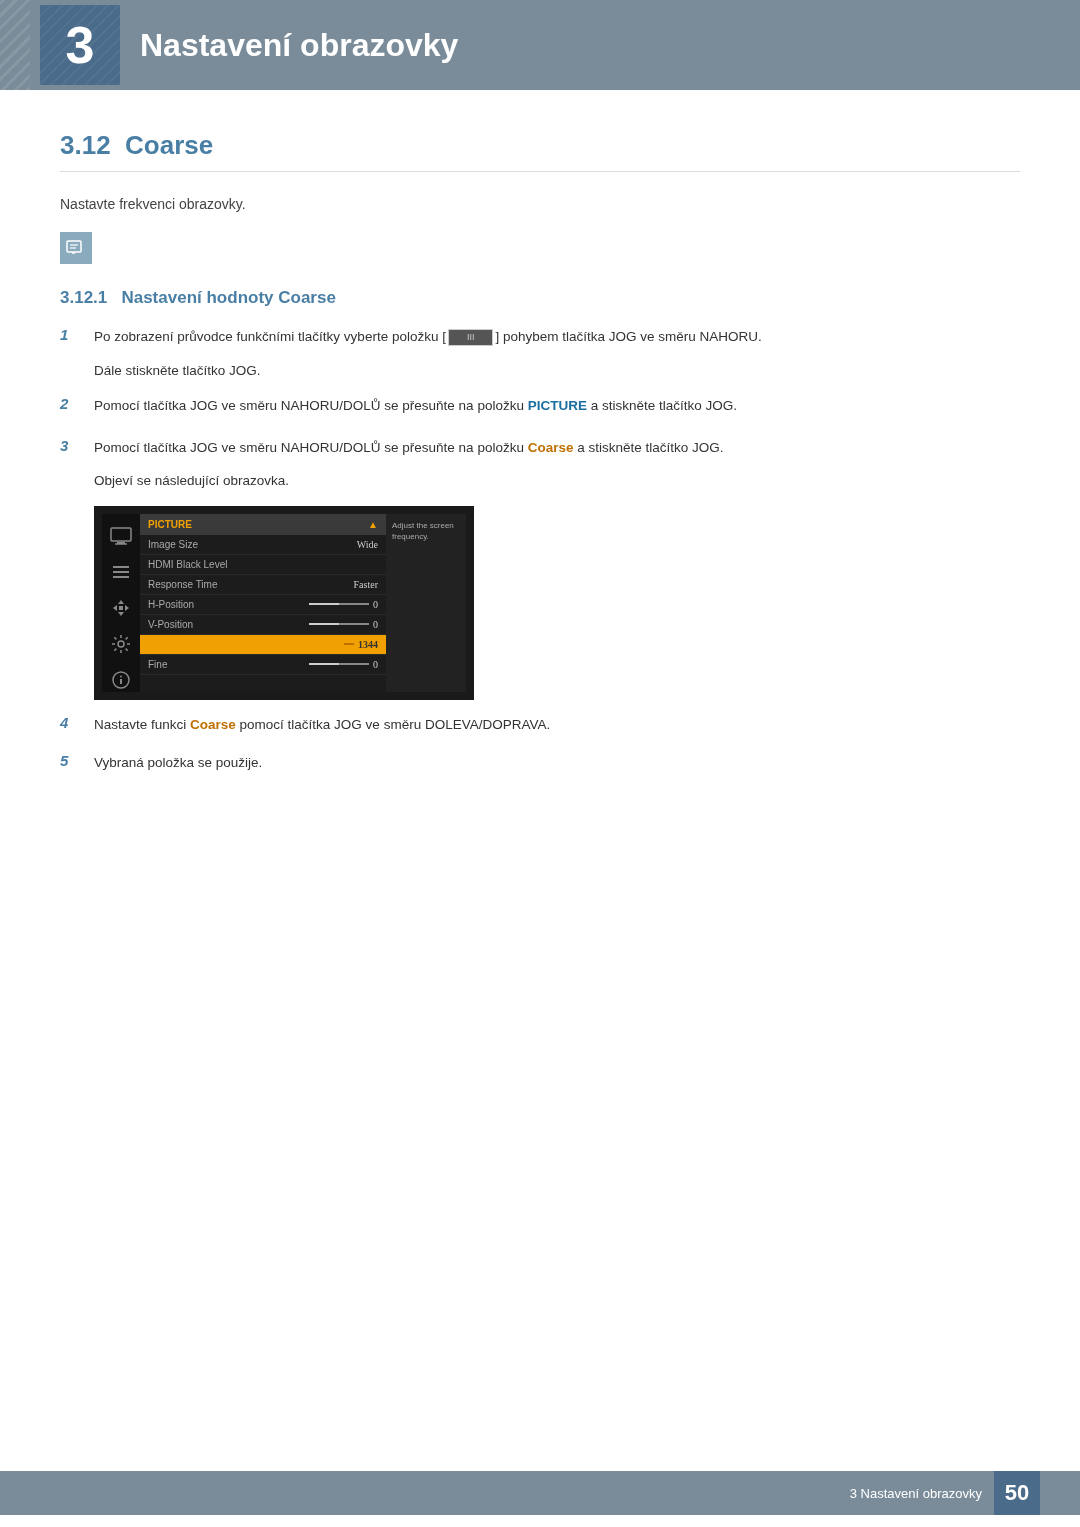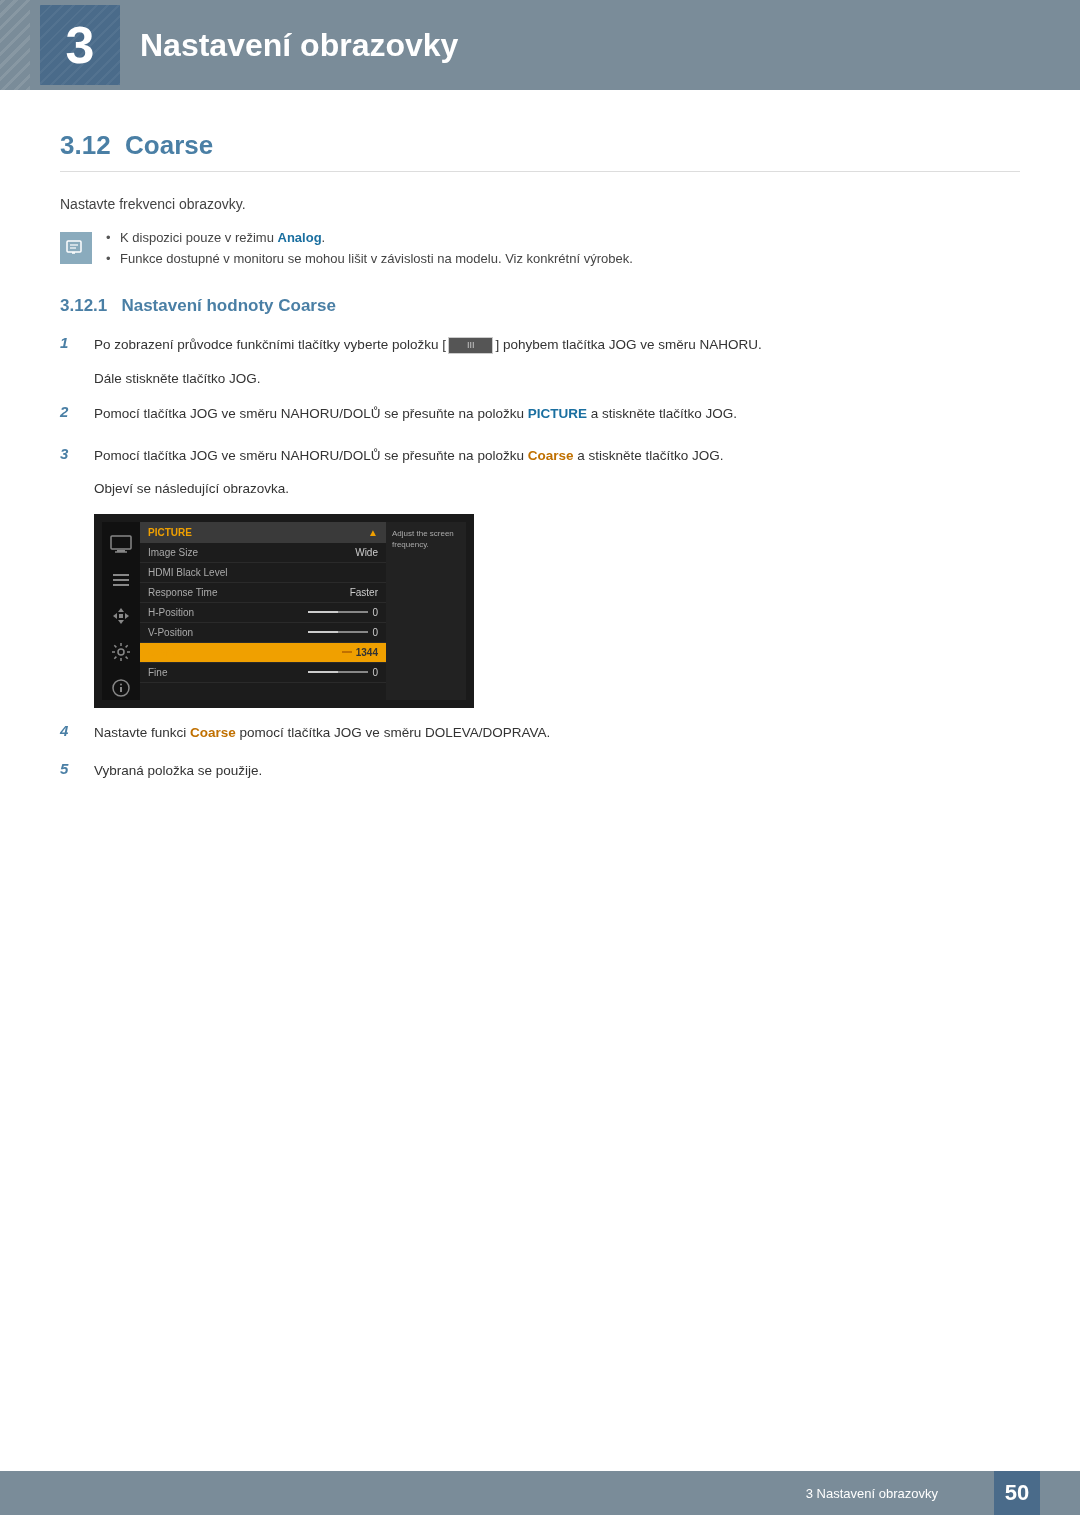--- a/index.html
+++ b/index.html
@@ -247,20 +247,21 @@
       background: #f0a000;
       color: #1a1a1a;
     }
     .monitor-menu-row .row-label {
       color: #aaa;
     }
     .monitor-menu-row .row-label.orange { color: #f0a000; }
     .monitor-menu-row .row-value {
       color: #ccc;
       font-size: 10px;
+      font-family: Liberation Serif, serif;
     }
     .monitor-menu-row .row-bar {
       display: flex;
       align-items: center;
       gap: 4px;
     }
     .bar-line {
       width: 60px;
       height: 2px;
       background: #888;
@@ -305,21 +306,20 @@
     .footer-number {
       background: #4a6b8a;
       color: #fff;
       font-size: 22px;
       font-weight: bold;
       width: 46px;
       height: 44px;
       display: flex;
       align-items: center;
       justify-content: center;
-      margin-left: 44px;
     }
 
     
     .bracket-icon {
       display: inline-block;
       border: 1.5px solid #ccc;
       padding: 0 18px;
       font-size: 9px;
       margin: 0 2px;
       vertical-align: middle;
@@ -348,24 +348,20 @@
 
   <div class="note-block">
     <div class="note-icon">
       <svg viewBox="0 0 20 18" fill="none" xmlns="http://www.w3.org/2000/svg">
         <rect x="1" y="2" width="14" height="11" rx="1" stroke="white" stroke-width="1.5" fill="none"></rect>
         <line x1="4" y1="6" x2="12" y2="6" stroke="white" stroke-width="1.2"></line>
         <line x1="4" y1="9" x2="10" y2="9" stroke="white" stroke-width="1.2"></line>
         <line x1="6" y1="14" x2="9" y2="14" stroke="white" stroke-width="1.5"></line>
       </svg>
     </div>
-    <ul class="note-items">
-      <li>K dispozici pouze v režimu <span class="highlight">Analog</span>.</li>
-      <li>Funkce dostupné v monitoru se mohou lišit v závislosti na modelu. Viz konkrétní výrobek.</li>
-    </ul>
   </div>
 
   <div class="subsection-heading">
     <span>3.12.1</span>&nbsp;&nbsp;&nbsp;<span>Nastavení hodnoty Coarse</span>
   </div>
 
   <ol class="steps-list">
 
     <li>
       <span class="step-num">1</span>

